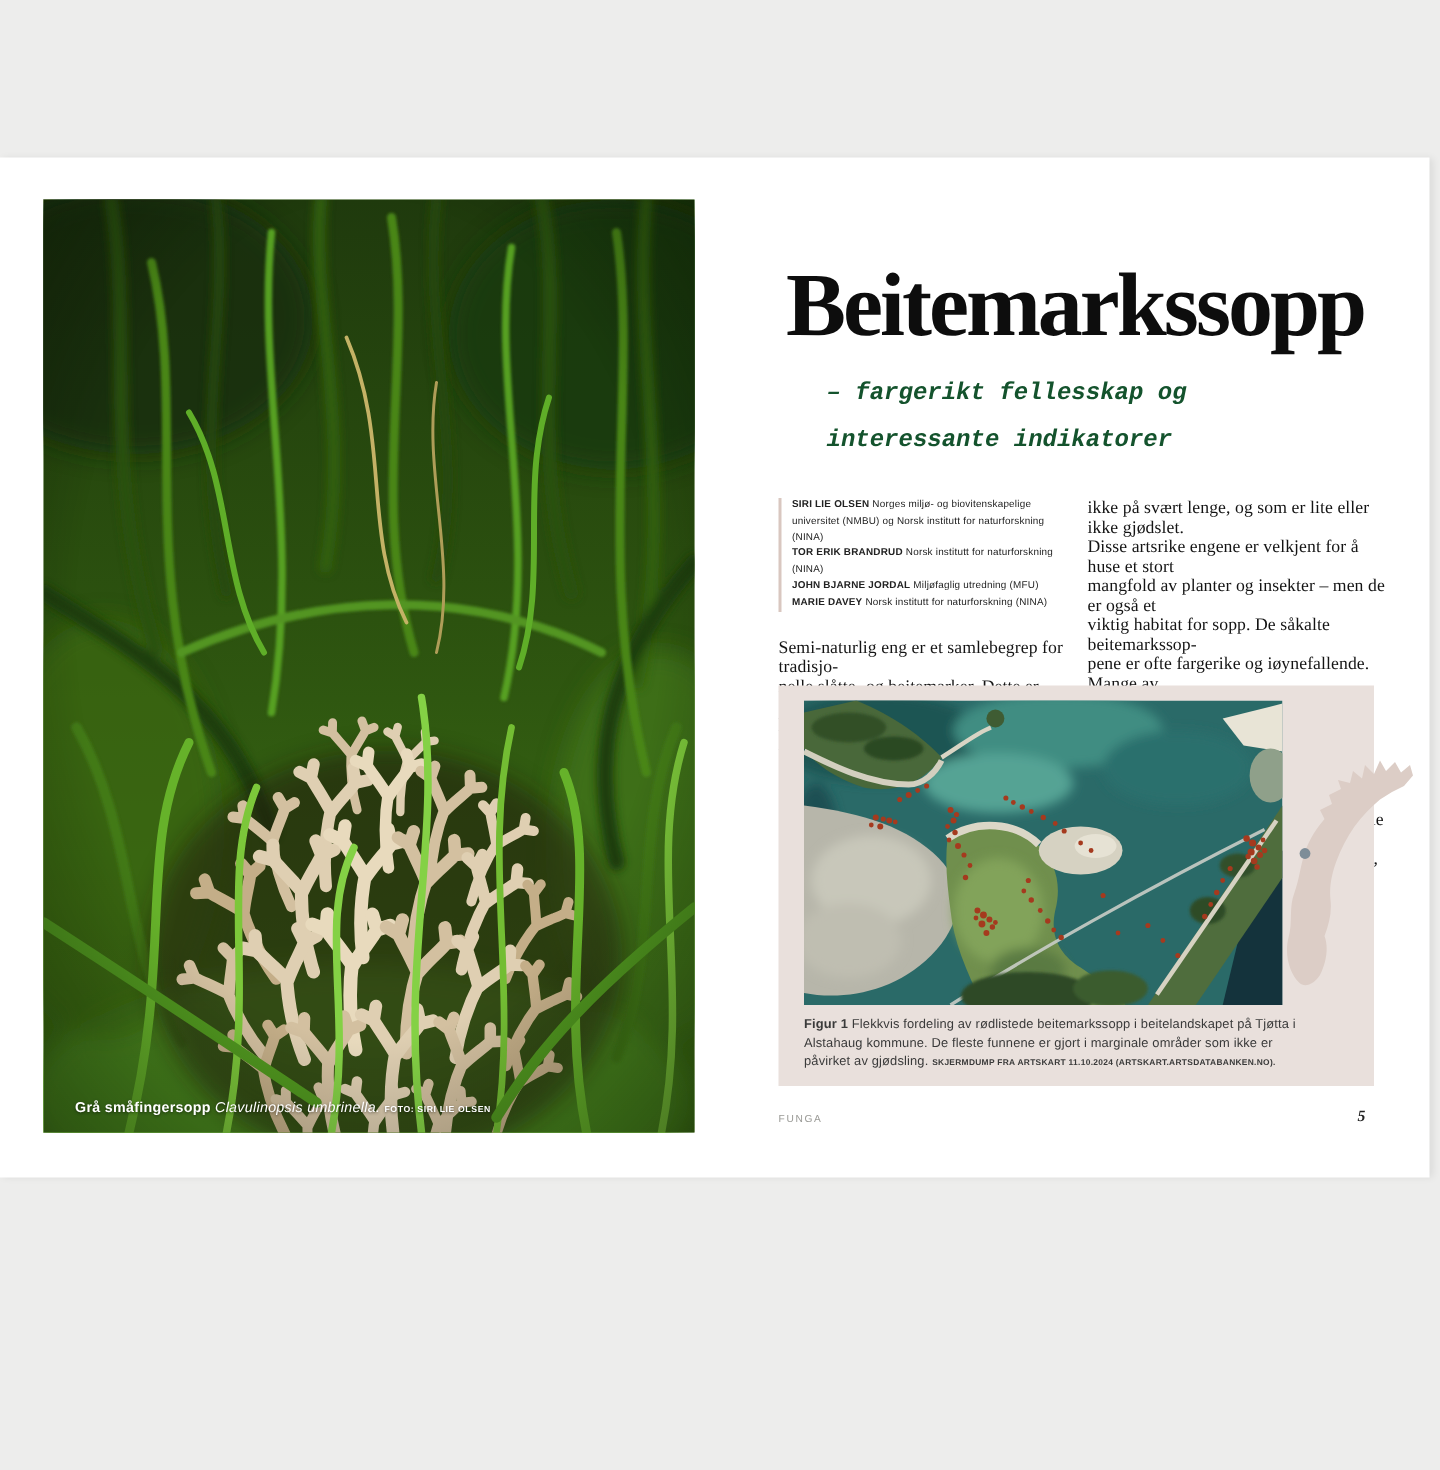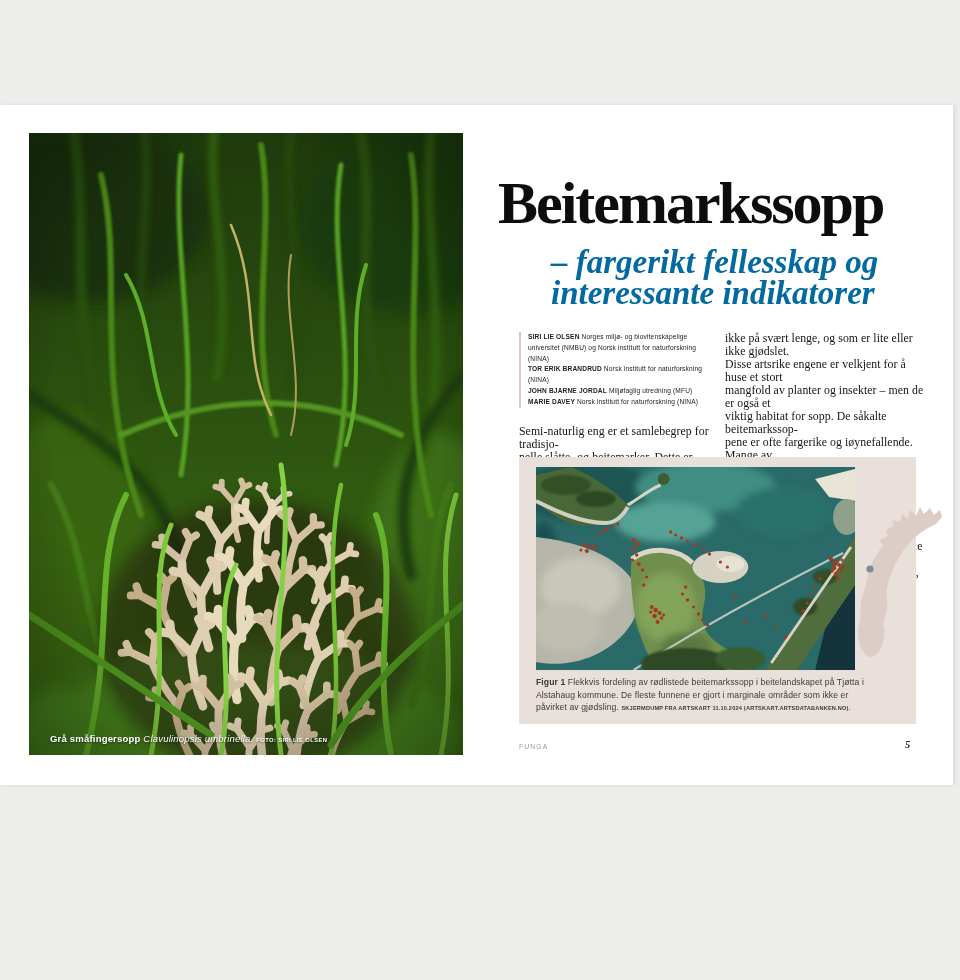--- a/index.html
+++ b/index.html
@@ -19,28 +19,28 @@
   .photo svg{display:block}
   .photo-cap{
     position:absolute;left:21px;bottom:11px;color:#fff;
     font-size:9.5px;font-weight:bold;letter-spacing:.2px;
     text-shadow:0 1px 2px rgba(0,0,0,.55);white-space:nowrap;
   }
   .photo-cap .lat{font-style:italic;font-weight:normal}
   .photo-cap .cred{font-size:5.8px;letter-spacing:.4px}
   
   .title{
-    position:absolute;left:498px;top:68px;margin:0;
+    position:absolute;left:524px;top:68px;margin:0;
     font-family:"Liberation Serif",serif;font-weight:bold;
     font-size:60px;line-height:1;letter-spacing:-2px;color:#0d0d0d;white-space:nowrap;
   }
   .subtitle{
     position:absolute;left:551px;top:142px;
-    font-family:Liberation Serif, serif;font-style:italic;font-weight:bold;
-    font-size:33px;line-height:31px;color:#0369a1;
+    font-family:Liberation Mono, monospace;font-style:italic;font-weight:bold;
+    font-size:16px;line-height:31px;color:#14532d;
   }
   
   .cols{position:absolute;left:519px;top:227px;width:406px;display:flex;gap:10px}
   .col-1{width:196px}
   .col-2{width:200px}
   .authors{border-left:2px solid #d9c7c0;padding-left:7px;margin-bottom:17px}
   .au{margin:0;font-size:6.6px;line-height:10.8px;letter-spacing:.15px;color:#222}
   .an{font-weight:bold}
   .body{
     margin:0;font-family:"Liberation Serif",serif;

